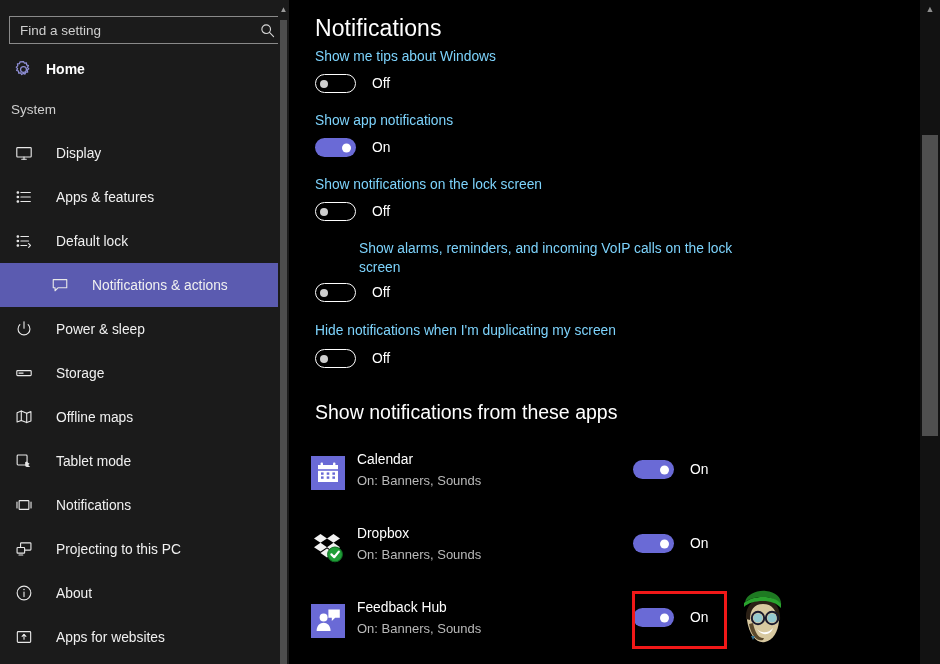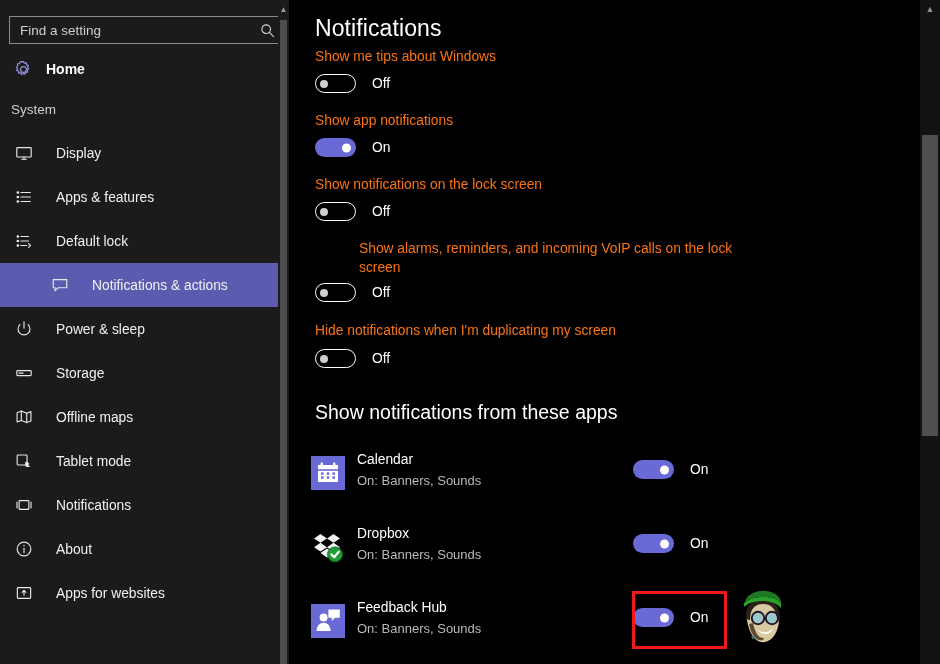--- a/index.html
+++ b/index.html
@@ -152,21 +152,21 @@
     font-size: 23px;
     font-weight: normal;
     color: #ffffff;
     letter-spacing: 0.1px;
   }
 
   .setting-label {
     position: absolute;
     left: 26px;
     font-size: 13.8px;
-    color: #f97316;
+    color: #7dd3fc;
     line-height: 19px;
     width: 400px;
   }
 
   .toggle-row {
     position: absolute;
     left: 26px;
     display: flex;
     align-items: center;
   }
@@ -400,20 +400,30 @@
       </div>
       <div class="nav-item">
         <span class="nav-icon">
           <svg width="18" height="18" viewBox="0 0 20 20" fill="none" stroke="currentColor" stroke-width="1.25" stroke-linecap="round" stroke-linejoin="round">
             <rect x="4.6" y="5.2" width="10.8" height="9.6" rx="0.7"></rect>
             <line x1="2.2" y1="6.6" x2="2.2" y2="13.4"></line>
             <line x1="17.8" y1="6.6" x2="17.8" y2="13.4"></line>
           </svg>
         </span>
         <span class="nav-label">Notifications</span>
+      </div>
+      <div class="nav-item">
+        <span class="nav-icon">
+          <svg width="18" height="18" viewBox="0 0 20 20" fill="none" stroke="currentColor" stroke-width="1.25" stroke-linecap="round" stroke-linejoin="round">
+            <rect x="6.2" y="3.2" width="11.5" height="8" rx="0.8"></rect>
+            <rect x="2.3" y="8.4" width="8.4" height="6.2" rx="0.8" fill="#1b1b1b"></rect>
+            <line x1="4.4" y1="16.6" x2="8.6" y2="16.6"></line>
+          </svg>
+        </span>
+        <span class="nav-label">Projecting to this PC</span>
       </div>
       <div class="nav-item">
         <span class="nav-icon">
           <svg width="18" height="18" viewBox="0 0 20 20" fill="none" stroke="currentColor" stroke-width="1.25" stroke-linecap="round" stroke-linejoin="round">
             <circle cx="10" cy="10" r="7.6"></circle>
             <line x1="10" y1="9" x2="10" y2="14"></line>
             <circle cx="10" cy="6.2" r="0.85" fill="currentColor" stroke="none"></circle>
           </svg>
         </span>
         <span class="nav-label">About</span>

